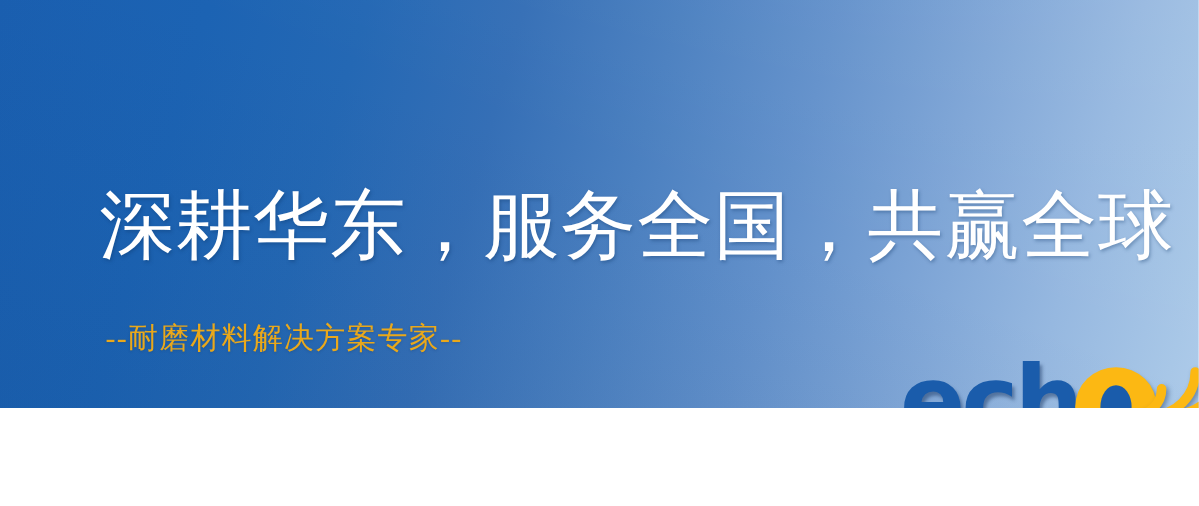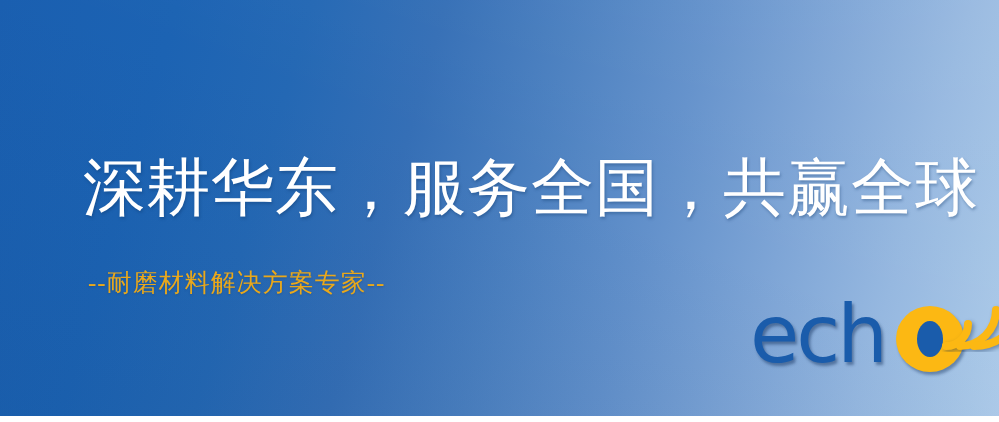--- a/index.html
+++ b/index.html
@@ -3,21 +3,21 @@
 <meta charset="utf-8">
 <style>
   html, body {
     margin: 0;
     padding: 0;
     background: #ffffff;
   }
   #banner {
     position: relative;
     width: 999px;
-    height: 416px;
+    height: 340px;
     overflow: hidden;
     font-family: "Liberation Sans", sans-serif;
     background:
       linear-gradient(106deg,
         #1a5fb0 0%,
         #1c63b3 16%,
         #2468b4 28%,
         #356fb6 40%,
         #4b80c0 52%,
         #6391cb 64%,
@@ -71,21 +71,21 @@
   #logo-wordmark-row {
     position: relative;
     height: 76px;
   }
   .echo-text {
     position: absolute;
     left: 6px;
     top: -8px;
     font-family: "DejaVu Sans", sans-serif;
     font-size: 80px;
-    font-weight: normal;
+    font-weight: bold;
     color: #1a5cab;
     letter-spacing: -3px;
     text-shadow: 2px 3px 3px rgba(10, 40, 85, 0.45);
   }
   .echo-o {
     position: absolute;
     left: 152px;
     top: 10px;
     width: 68px;
     height: 66px;

